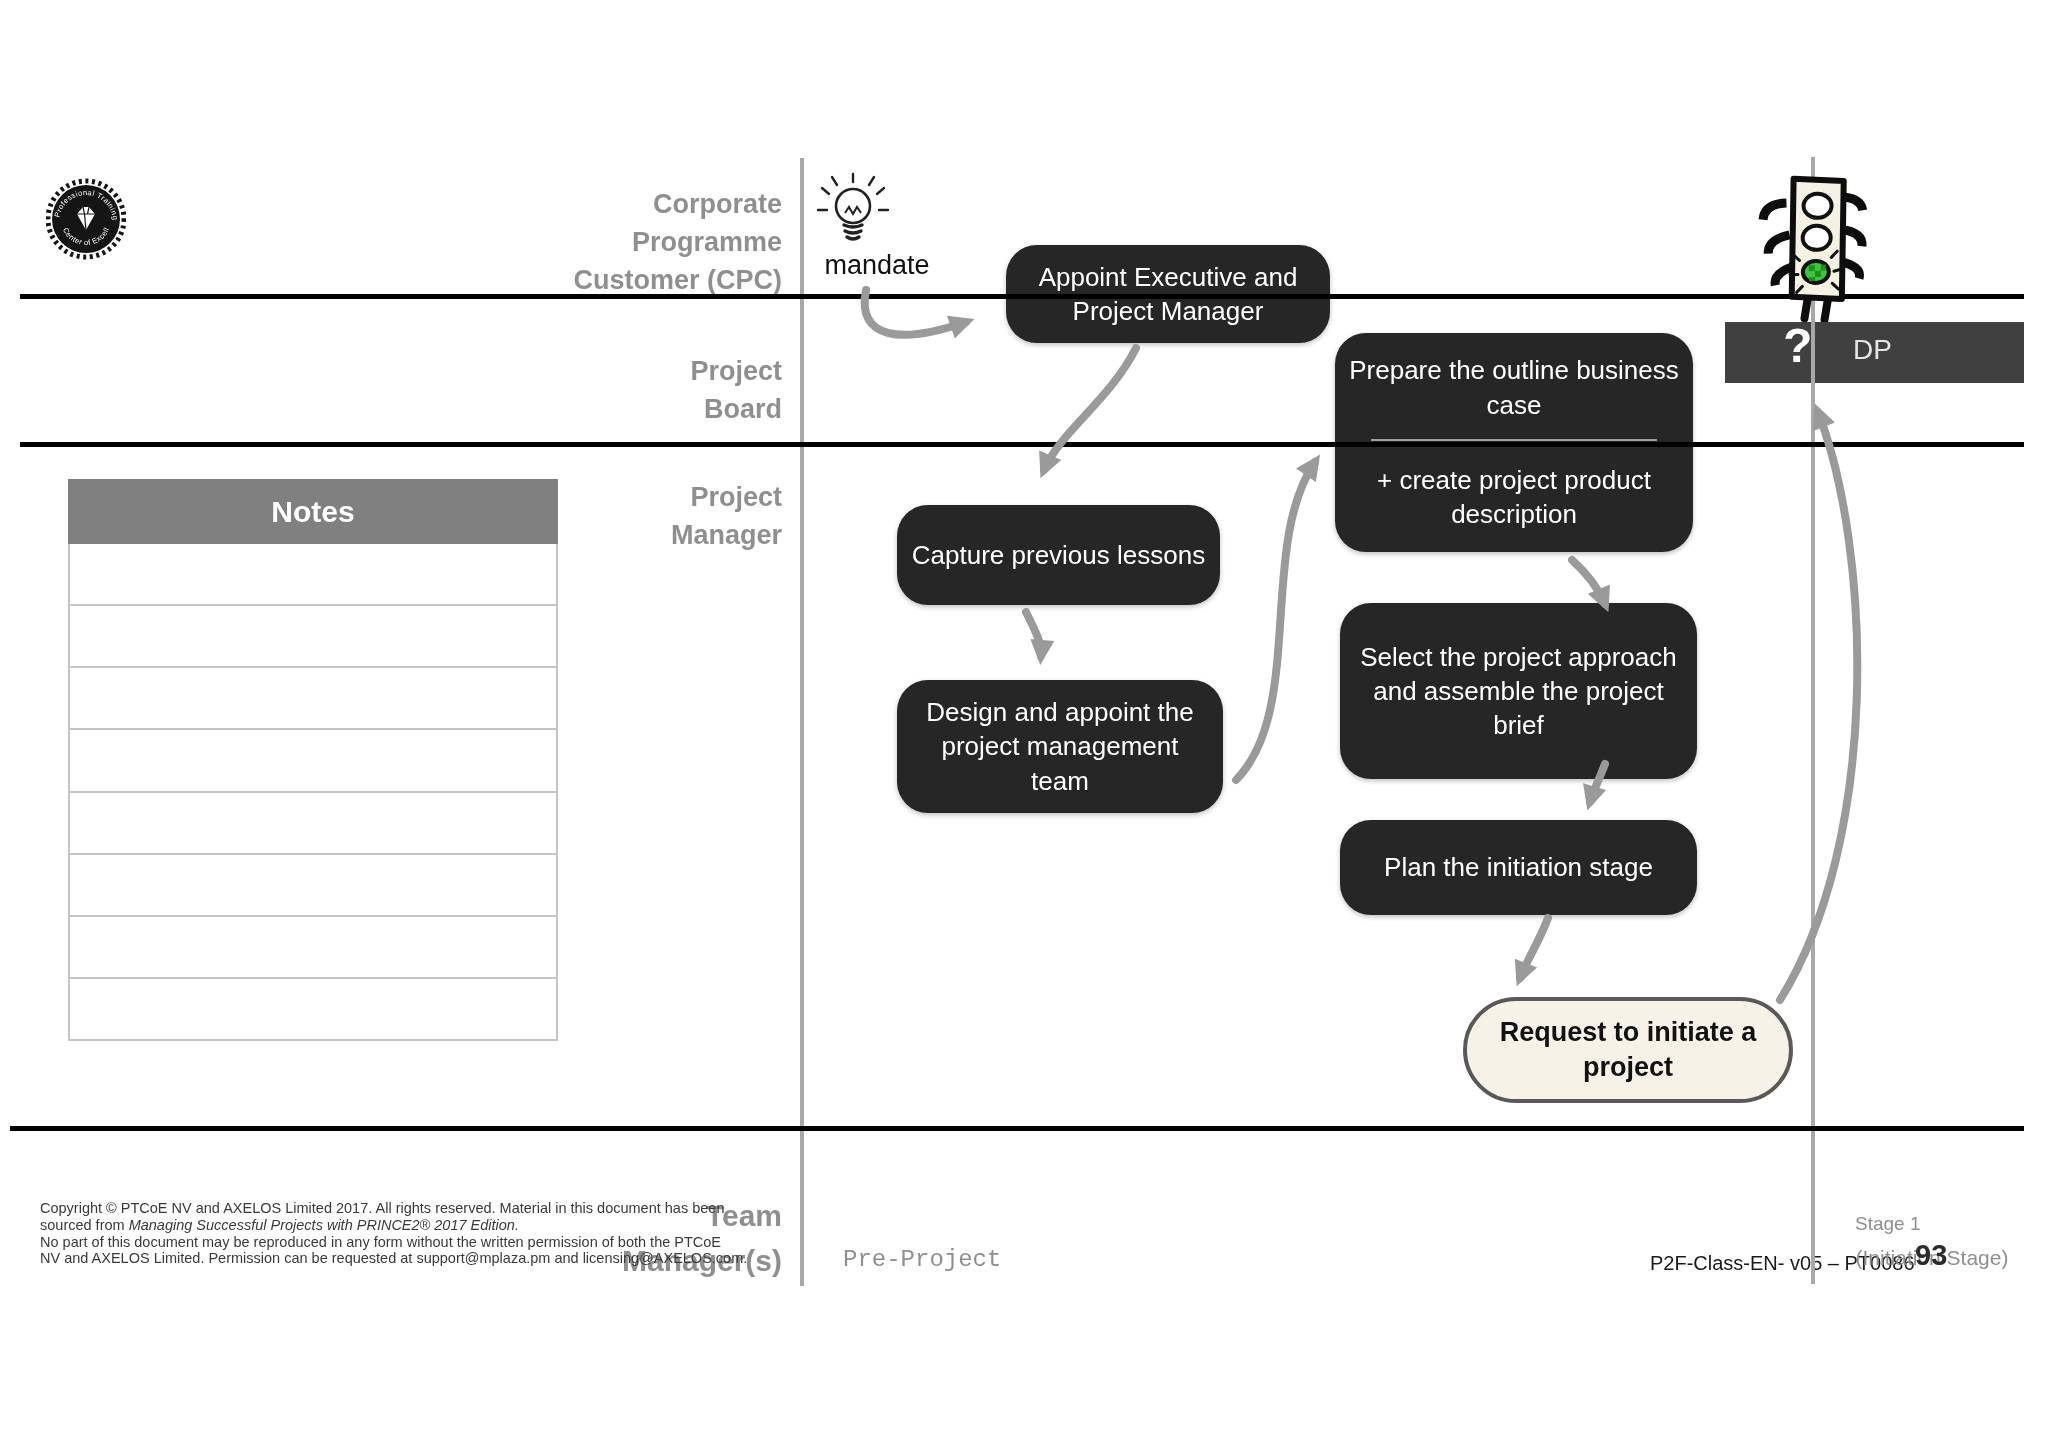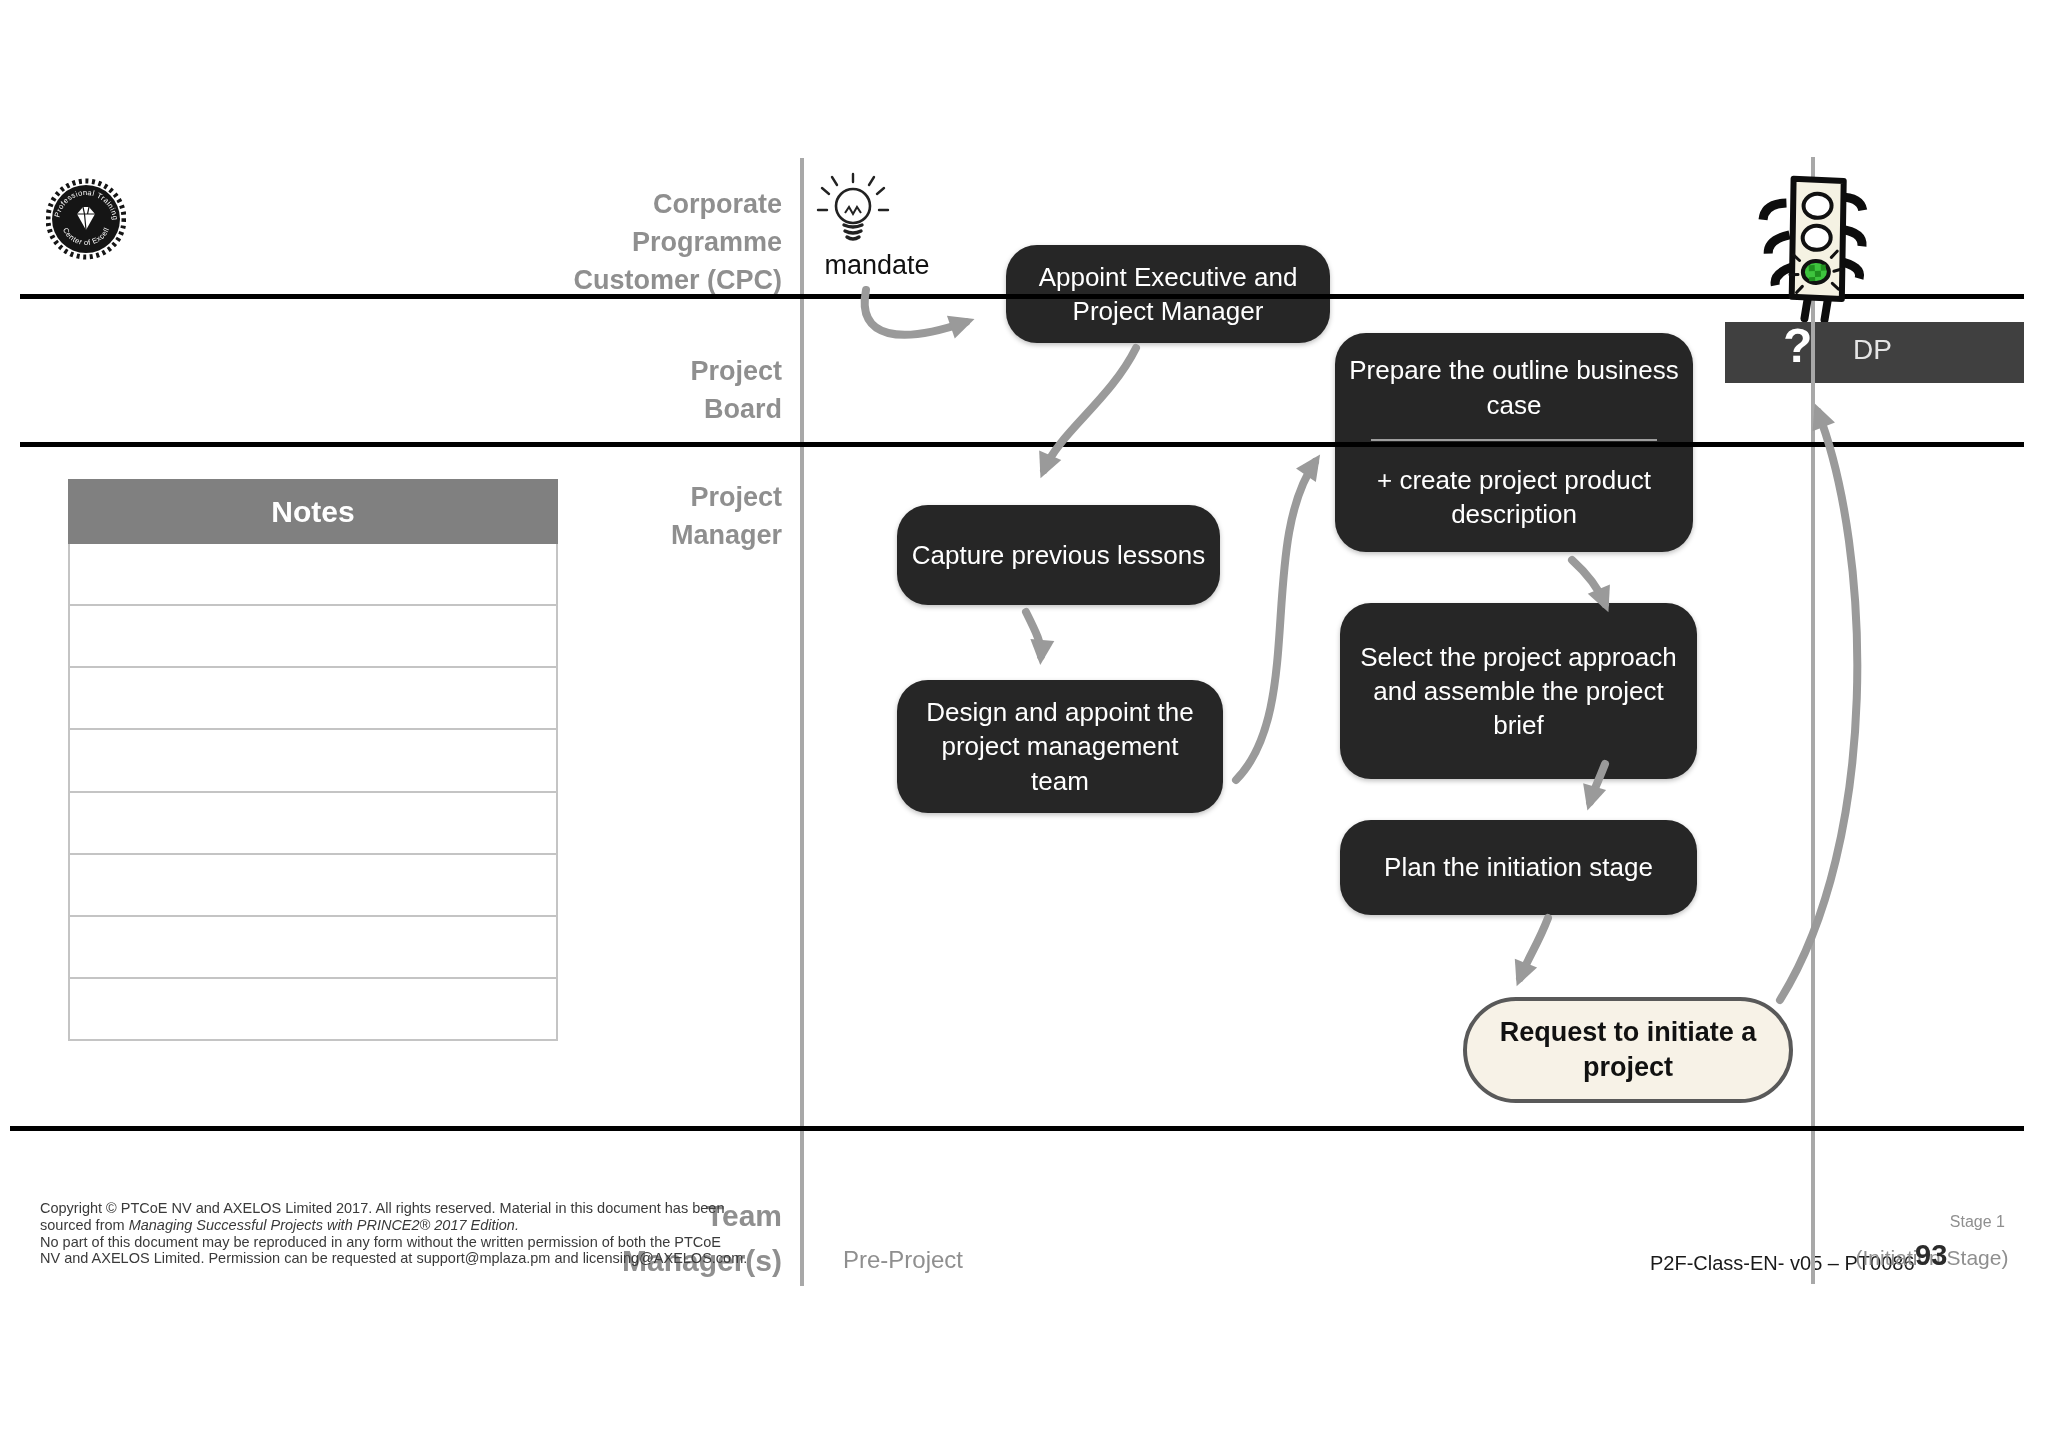--- a/index.html
+++ b/index.html
@@ -42,24 +42,24 @@
   .note-row{flex:1;border-bottom:2px solid #c4c4c4;background:#fff;}
   .note-row:last-child{border-bottom:none;}
 
   
   .mandate{position:absolute;left:812px;top:250px;width:130px;text-align:center;color:#111;
            font-size:27px;z-index:10;}
 
   
   .copyright{position:absolute;left:40px;top:1200px;width:680px;color:#3a3a3a;font-size:14.5px;
              line-height:16.8px;z-index:26;white-space:nowrap;}
-  .pre-project{position:absolute;left:843px;top:1246px;color:var(--label_gray,#8f8f8f);font-size:24px;z-index:26;}
+  .pre-project{position:absolute;left:843px;top:1246px;color:var(--label_gray,#8f8f8f);font-size:24px;z-index:26;font-family:Liberation Mono, monospace;}
   .doc-code{position:absolute;left:1650px;top:1252px;color:#1a1a1a;font-size:20px;z-index:26;}
-  .stage-1{position:absolute;left:1855px;top:1213px;width:150px;text-align:right;
-           color:var(--label_gray,#8f8f8f);font-size:16px;z-index:26;}
+  .stage-1{position:absolute;left:1855px;top:1213px;width:150px;text-align:left;
+           color:var(--label_gray,#8f8f8f);font-size:19px;z-index:26;}
   .stage-2{position:absolute;left:1846px;top:1246px;width:172px;text-align:center;
            color:var(--label_gray,#8f8f8f);font-size:21px;z-index:26;}
   .page-num{position:absolute;left:1915px;top:1239px;color:#2b2b2b;font-size:29px;font-weight:bold;z-index:27;}
 
   svg text{font-family:"Liberation Sans", sans-serif;}
   .icon{z-index:32;}
   #arrow-layer{position:absolute;left:0;top:0;z-index:40;pointer-events:none;}
 </style>
 </head>
 <body>

